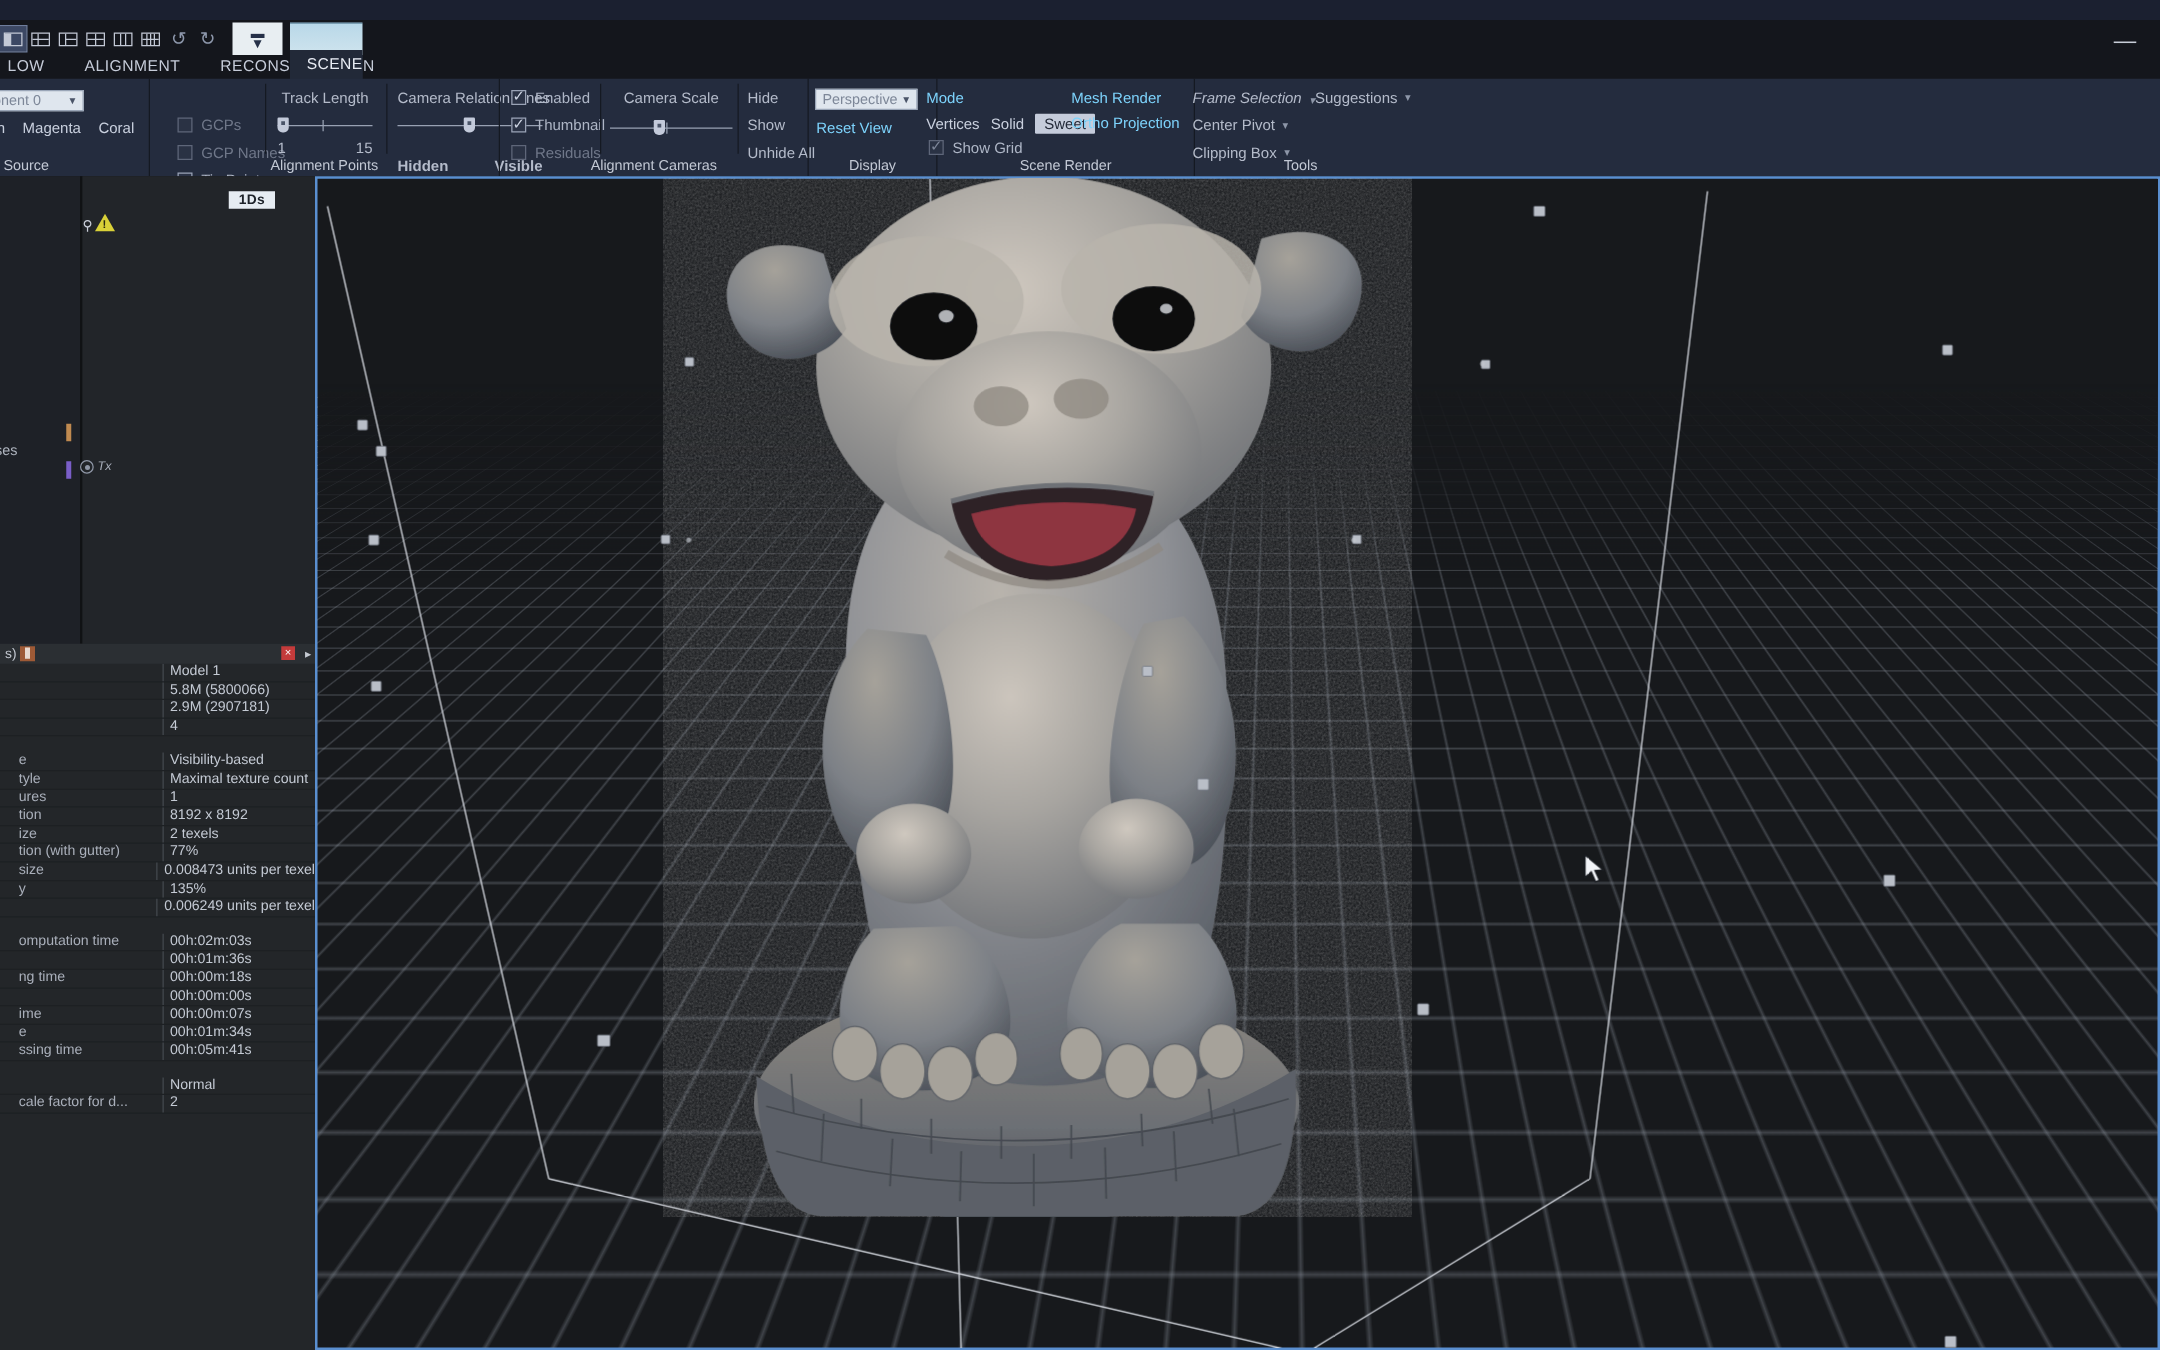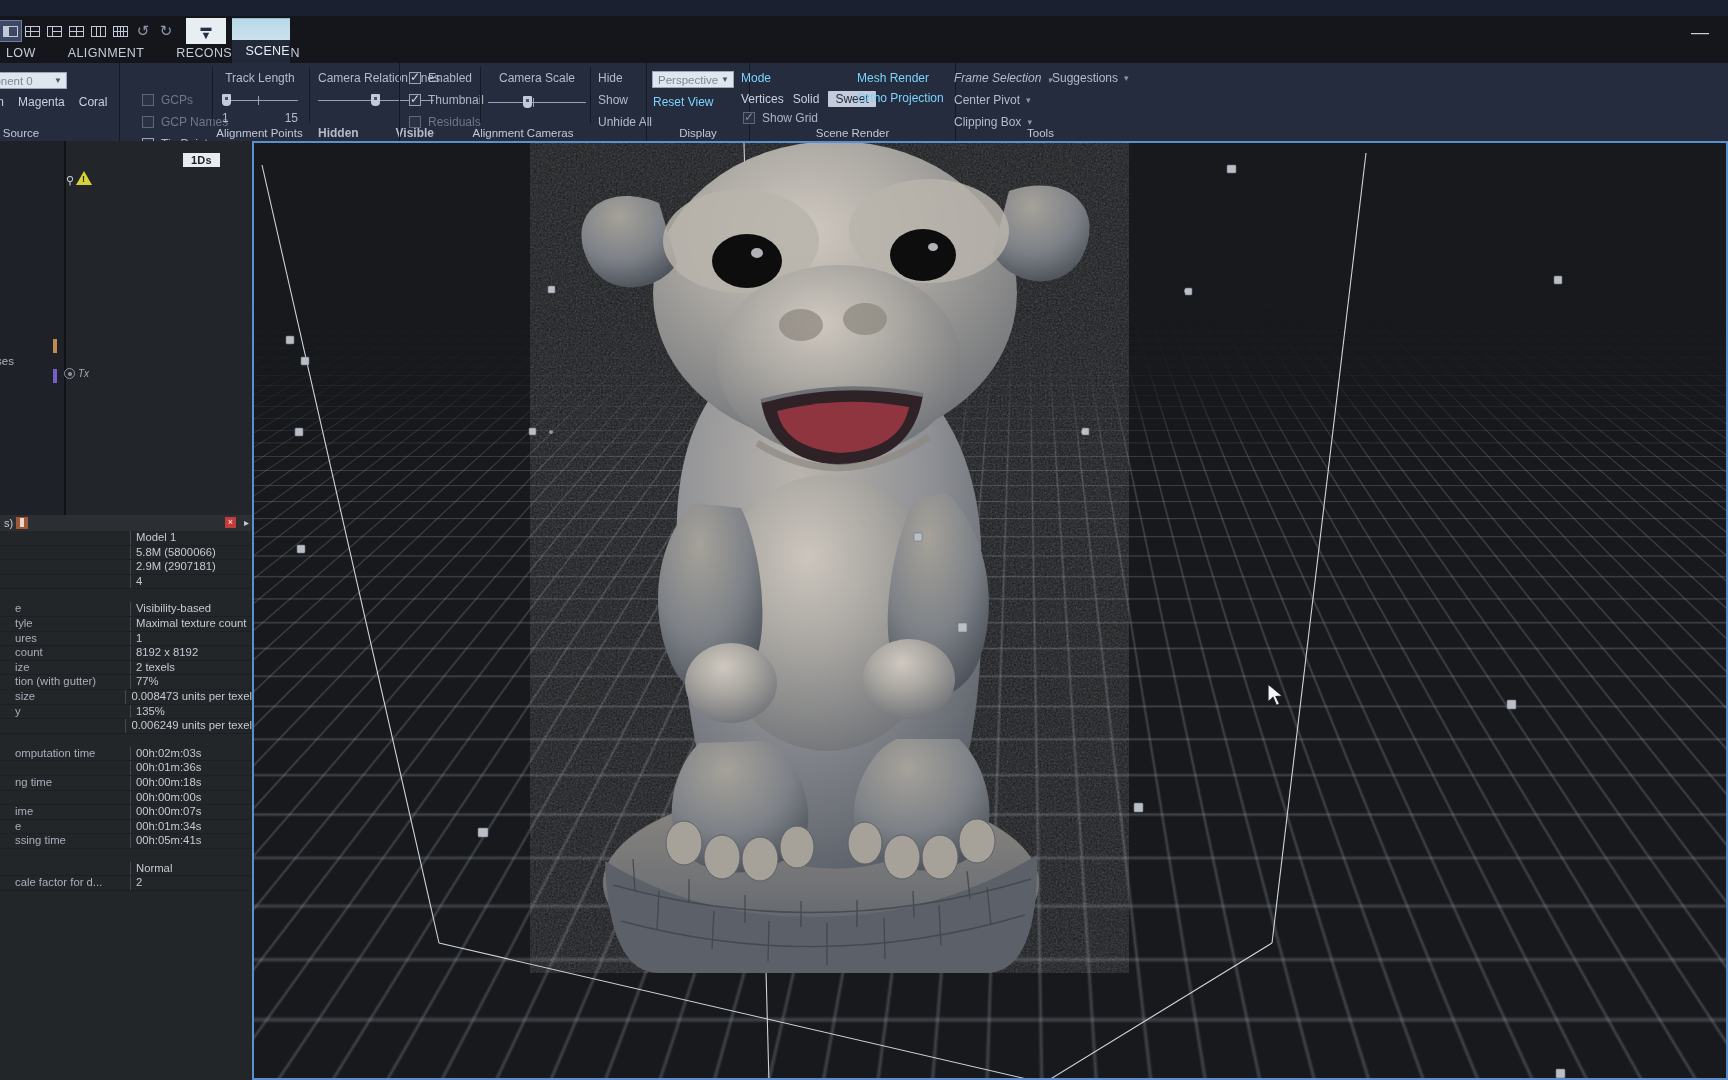--- a/index.html
+++ b/index.html
@@ -453,21 +453,21 @@
         </div>
         <div class="prow">
           <div class="k">tyle</div>
           <div class="v">Maximal texture count</div>
         </div>
         <div class="prow">
           <div class="k">ures</div>
           <div class="v">1</div>
         </div>
         <div class="prow">
-          <div class="k">count</div>
+          <div class="k">tion</div>
           <div class="v">8192 x 8192</div>
         </div>
         <div class="prow">
           <div class="k">ize</div>
           <div class="v">2 texels</div>
         </div>
         <div class="prow">
           <div class="k">tion (with gutter)</div>
           <div class="v">77%</div>
         </div>

